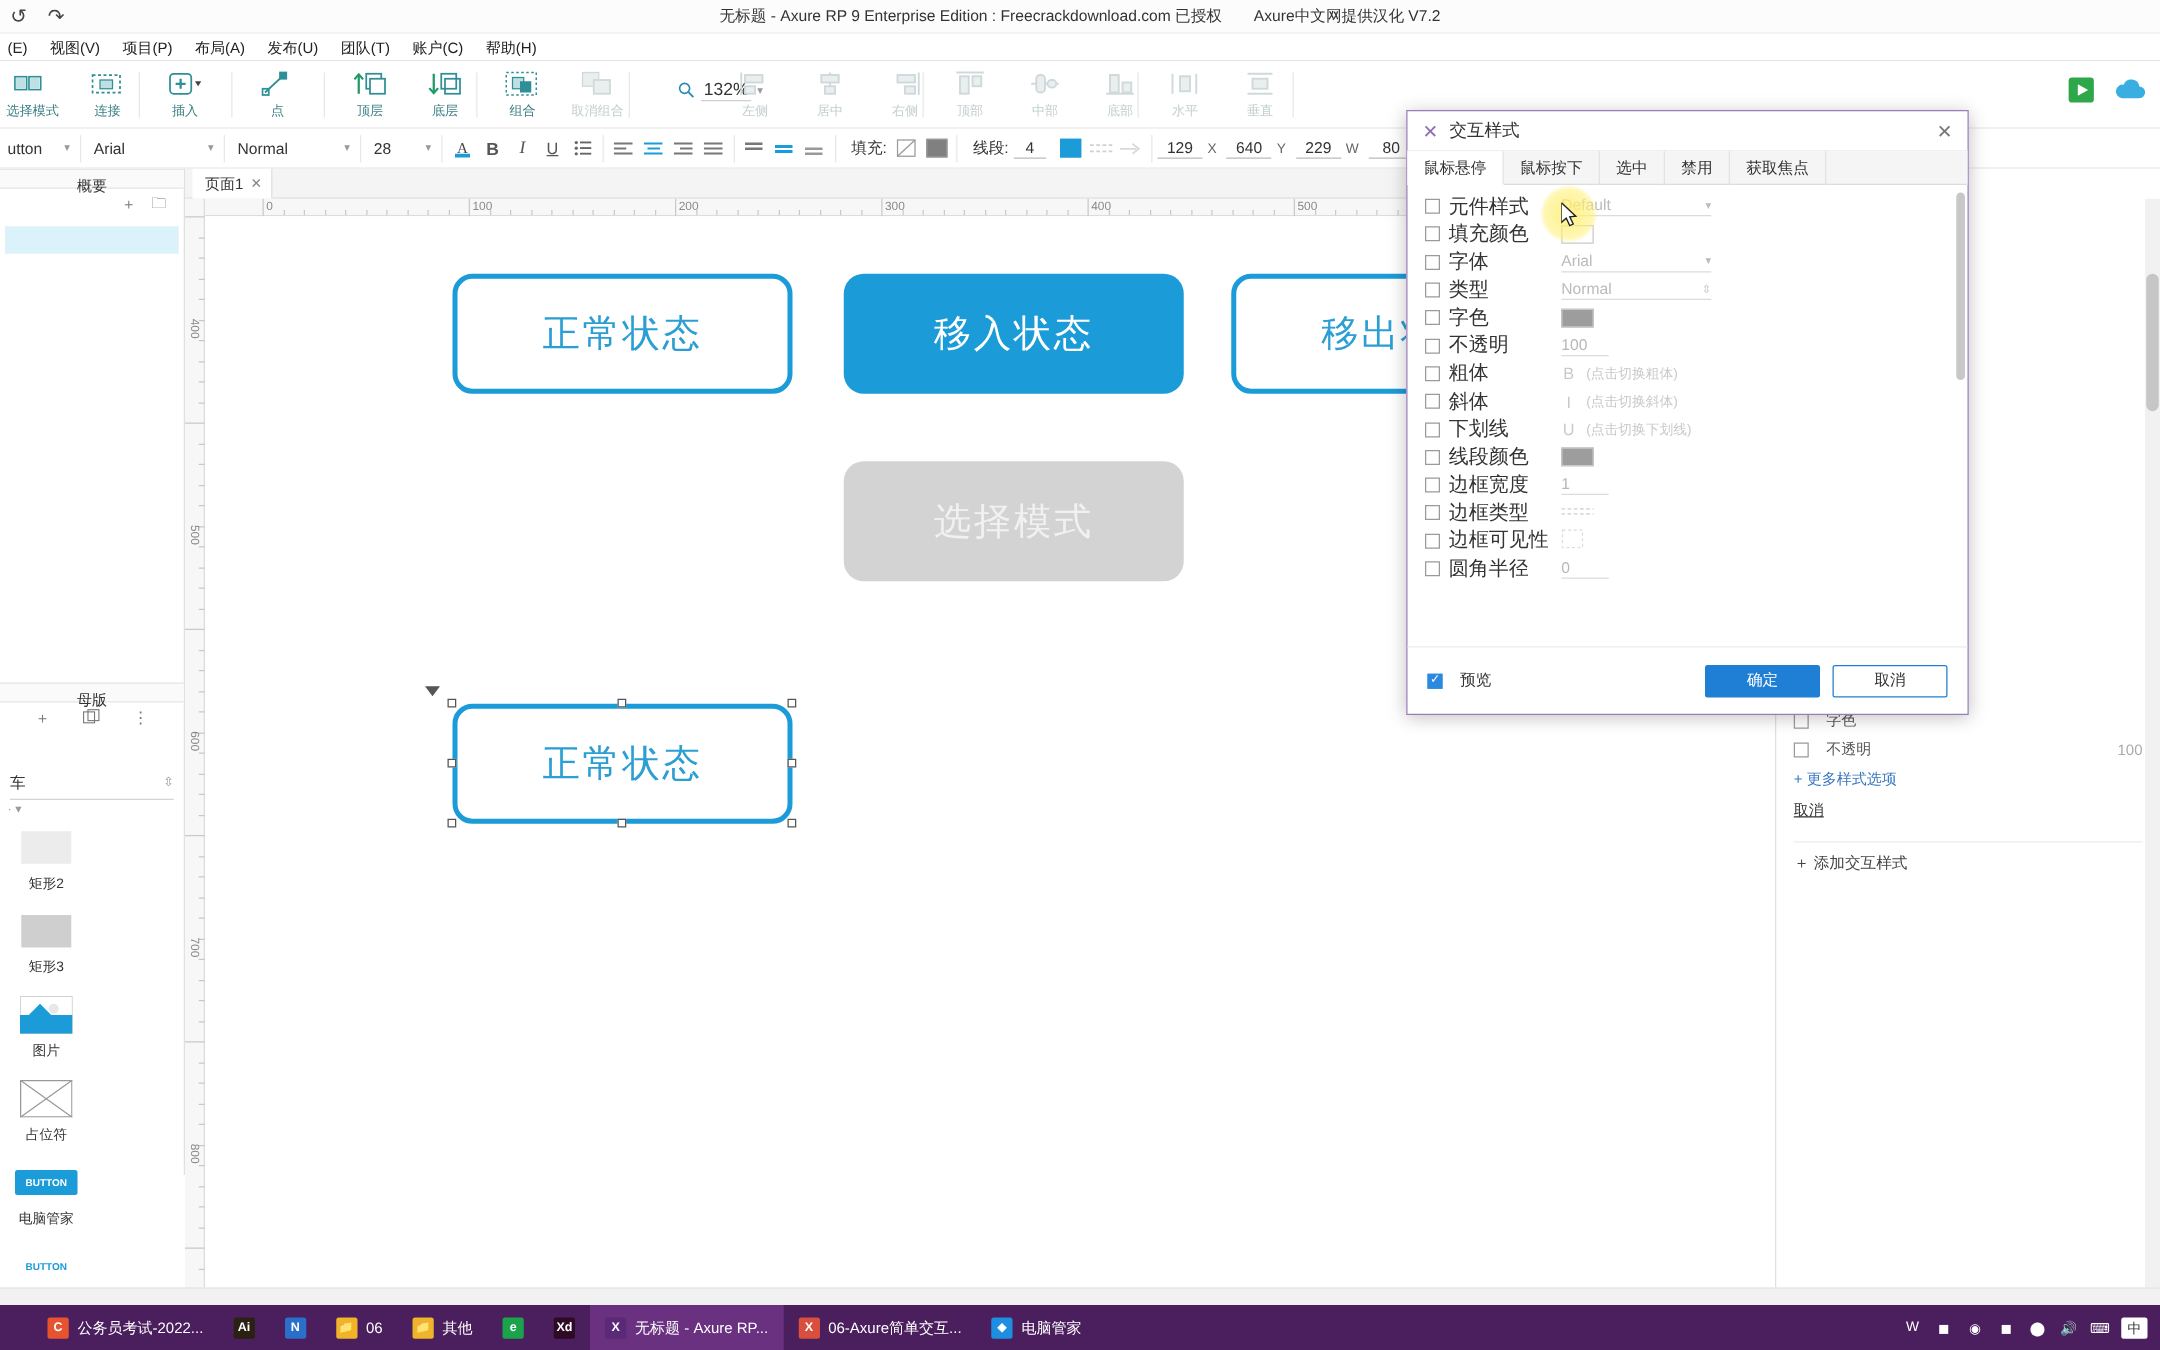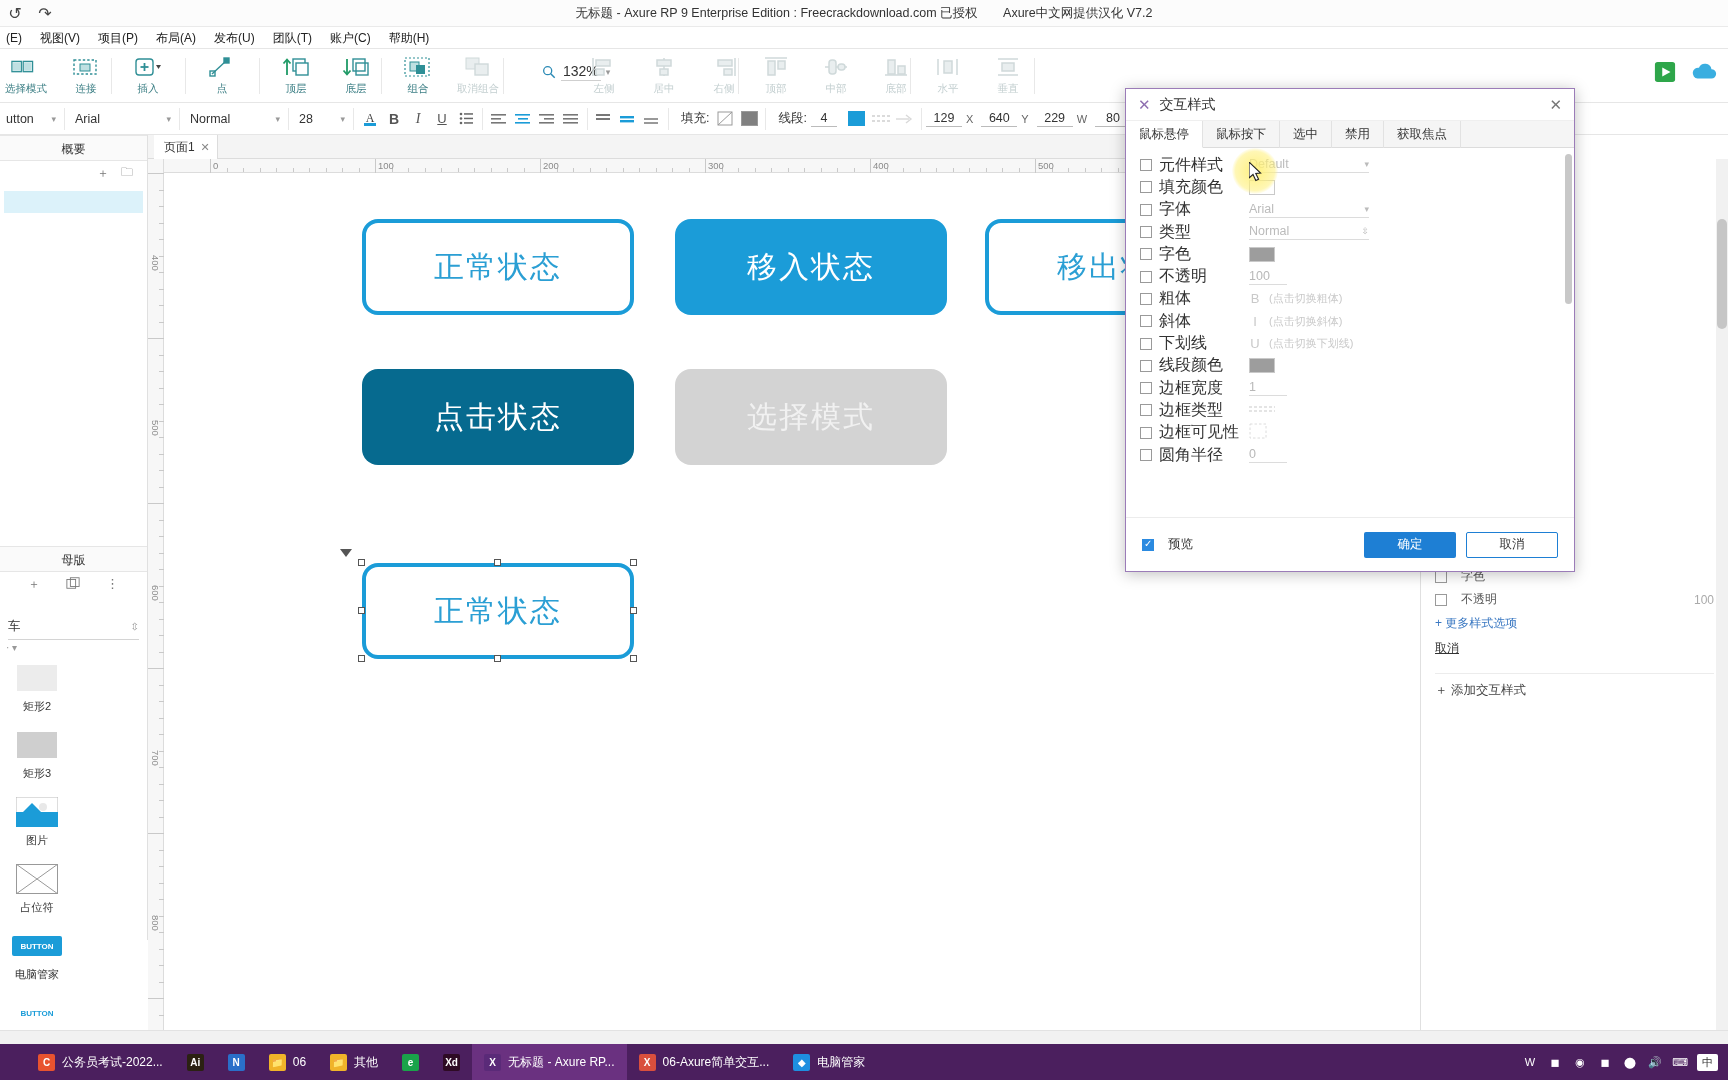--- a/index.html
+++ b/index.html
@@ -57,21 +57,21 @@
   .sb-lbl { font-size:12.5px; color:#333; margin:0 4px 0 8px; }
   .sb-num { font-size:12.5px; color:#333; border-bottom:1px solid #bbb;
     min-width:26px; text-align:center; padding-bottom:1px; }
   .sb-field { font-size:12.5px; color:#333; border-bottom:1px solid #bbb;
     width:36px; text-align:center; padding-bottom:1px; }
   .sb-axis { font-size:11px; color:#666; margin:0 8px 0 4px; }
   .swatch { width:17px; height:15px; border:1px solid #9a9a9a; }
 
   
   .lp { position:absolute; left:0; width:148px; background:#fff; }
-  .lp-head { height:26px; line-height:26px; text-align:center; font-size:12px;
+  .lp-head { height:16px; line-height:26px; text-align:center; font-size:12px;
     color:#333; background:#fafafa; border-bottom:1px solid #e6e6e6; border-top:1px solid #e6e6e6;}
   .pages-panel { top:135px; height:110px; border-right:1px solid #e0e0e0; }
   .pages-tools { height:24px; display:flex; align-items:center; justify-content:flex-end;
     gap:12px; padding-right:14px; color:#777; }
   .page-row { height:22px; background:#dcf2fa; margin:6px 4px 0 4px; }
   .masters-panel { top:546px; height:70px; border-right:1px solid #e0e0e0; }
   .libs-panel { position:absolute; left:0; top:610px; width:148px; height:330px;
     border-right:1px solid #e0e0e0; background:#fff; }
   .lib-select { height:26px; margin:4px 8px 0 8px; border-bottom:1px solid #d4d4d4;
     display:flex; align-items:center; justify-content:space-between; font-size:12.5px; color:#333; }
@@ -873,21 +873,20 @@
       <div class="rvnum" style="top: 261px;">500</div>
       <div class="rvnum" style="top: 426px;">600</div>
       <div class="rvnum" style="top: 591px;">700</div>
       <div class="rvnum" style="top: 756px;">800</div>
     </div>
 
   <div class="canvas" id="canvas">
       <div class="wbtn outline" style="left: 198px; top: 46px; width: 272px; height: 96px;">正常状态</div>
       <div class="wbtn filled" style="left: 511px; top: 46px; width: 272px; height: 96px;">移入状态</div>
       <div class="wbtn outline" style="left: 821px; top: 46px; width: 272px; height: 96px;">移出状态</div>
-      <div class="wbtn dark" style="left: 198px; top: 196px; width: 272px; height: 96px;">点击状态</div>
       <div class="wbtn gray" style="left: 511px; top: 196px; width: 272px; height: 96px;">选择模式</div>
       <div class="wbtn outline" style="left: 198px; top: 390px; width: 272px; height: 96px;">正常状态</div>
       <div class="sel-handle" style="left: 194px; top: 386px;"></div>
       <div class="sel-handle" style="left: 330px; top: 386px;"></div>
       <div class="sel-handle" style="left: 466px; top: 386px;"></div>
       <div class="sel-handle" style="left: 194px; top: 434px;"></div>
       <div class="sel-handle" style="left: 466px; top: 434px;"></div>
       <div class="sel-handle" style="left: 194px; top: 482px;"></div>
       <div class="sel-handle" style="left: 330px; top: 482px;"></div>
       <div class="sel-handle" style="left: 466px; top: 482px;"></div>

